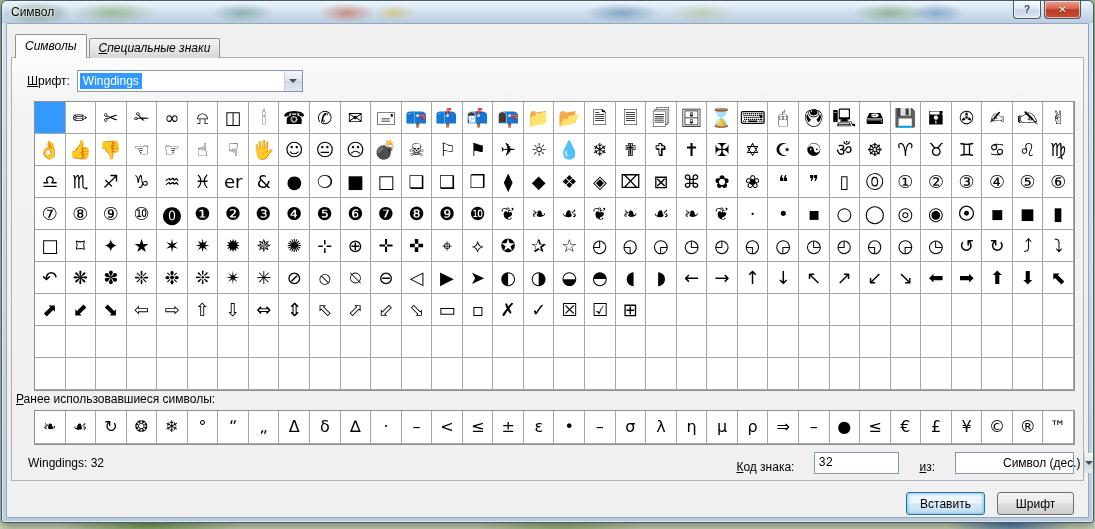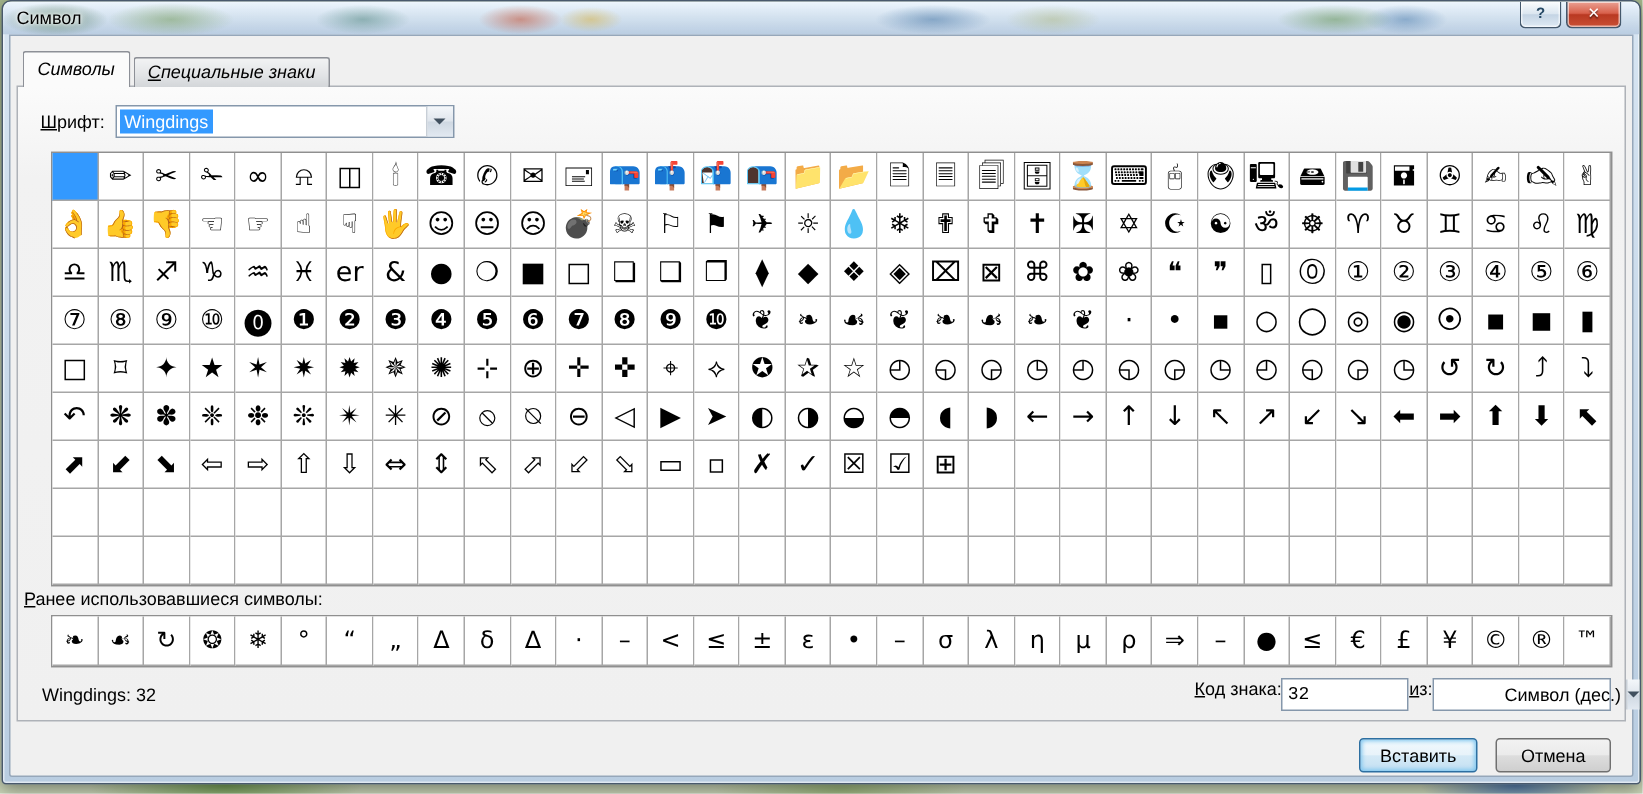--- a/index.html
+++ b/index.html
@@ -81,21 +81,21 @@
   .cell.selected { background:var(--selection,#3399ff); }
   .main-grid { left:22px; top:43px; width:1041px; grid-auto-rows:32px; }
   .recent-grid { left:22px; top:352px; width:1041px; grid-auto-rows:33px; }
   .recent-grid .cell { font-size:16px; }
 
   .recent-label { position:absolute; left:4px; top:334px; }
 
   
   .status-row { position:absolute; left:16px; right:9px; top:393px; height:24px;
     display:flex; align-items:center; justify-content:space-between; }
-  .status-right { display:flex; align-items:flex-start; gap:0; }
+  .status-right { display:flex; align-items:flex-end; gap:20px; }
   .code-input { width:85px; height:22px; border:1px solid #8597ab; background:#fff;
     font-family:Liberation Mono, monospace; font-size:12px; padding:0 3px; }
   .from-combo { width:119px;padding-left:44px; }
 
   
   .push-btn { position:absolute; height:23px; border:1px solid #707070; border-radius:3px;
     background:linear-gradient(#f2f2f2,#ebebeb 48%,#dddddd 52%,#cfcfcf);
     font-family:inherit; font-size:12px; color:#000; }
   .btn-insert { right:103px; top:468px; width:79px;
     border-color:#2d6fa1; box-shadow:inset 0 0 3px 1px #7cc5ef;
@@ -497,16 +497,16 @@
             <span class="drop">
               <i class="arr"></i>
             </span>
           </div>
         </span>
       </div>
 
     </div>
 
     <button class="push-btn btn-insert">Вставить</button>
-    <button class="push-btn btn-cancel">Отмена</button>
+    <button class="push-btn btn-cancel">Шрифт</button>
 
   </div>
 </div>
 
 </body></html>

